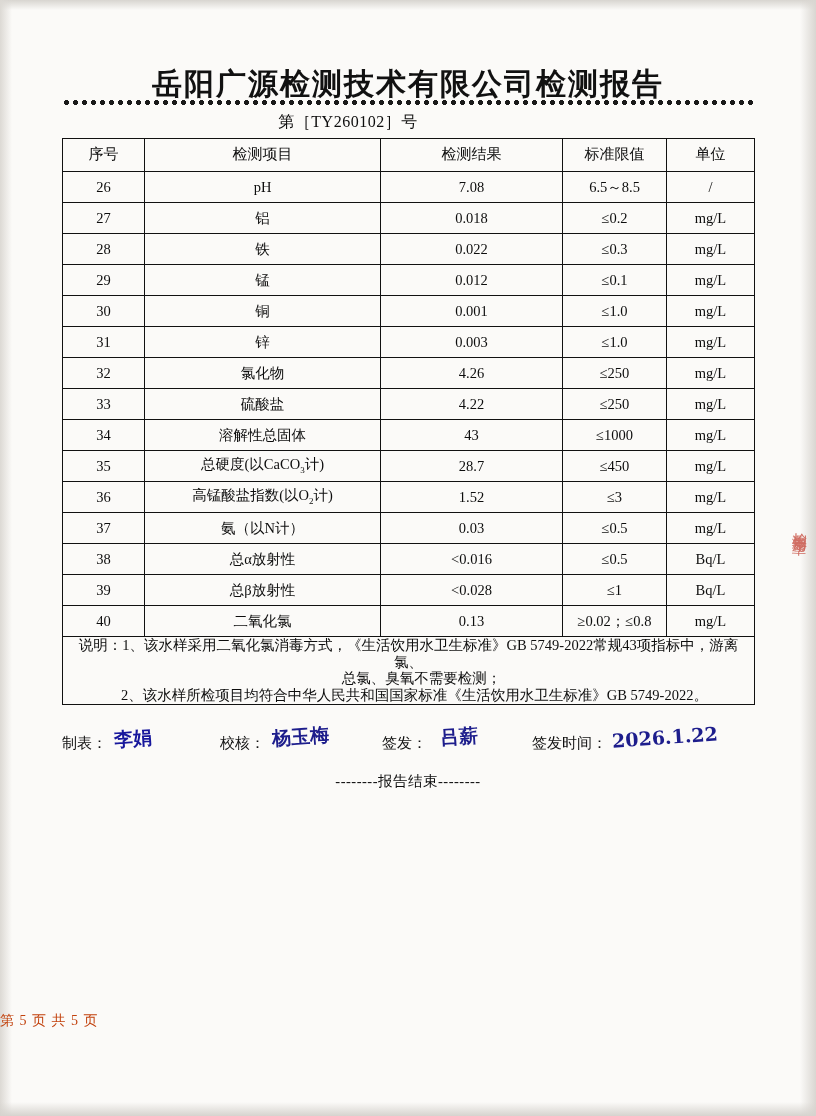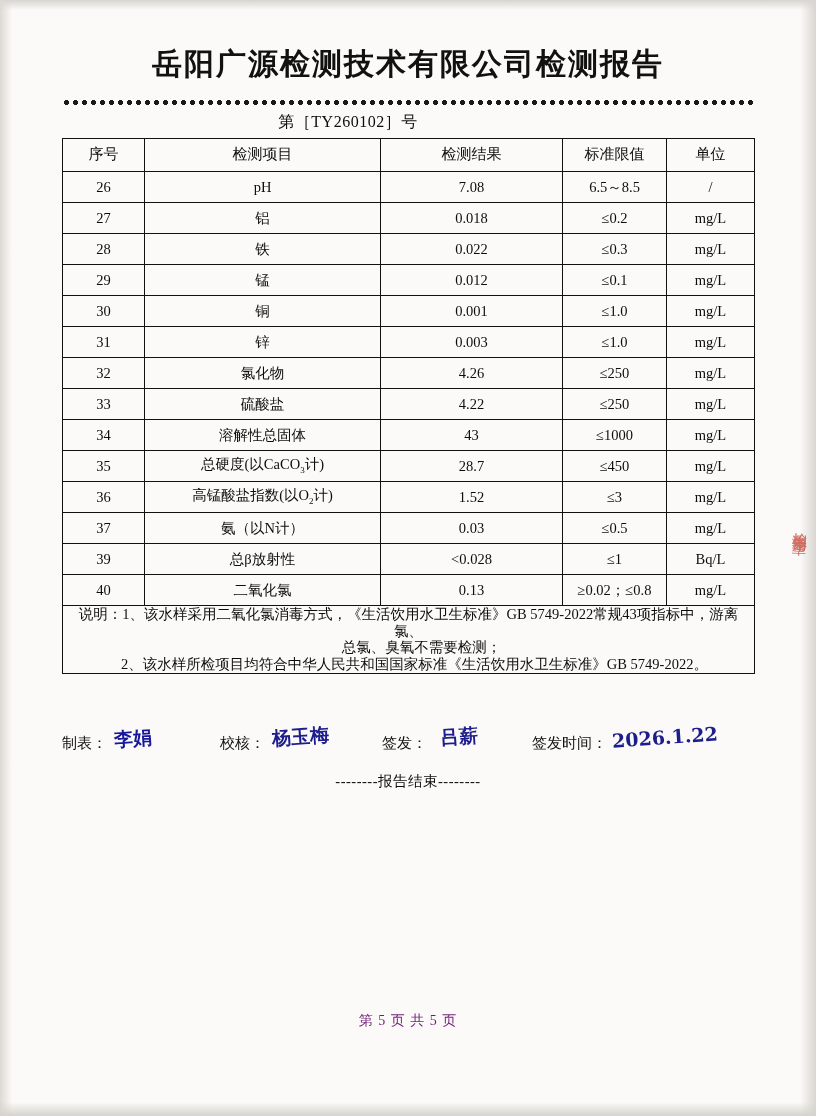--- a/index.html
+++ b/index.html
@@ -33,21 +33,21 @@
     background: linear-gradient(to left, #d9d6d1, rgba(251,250,248,0));
   }
   .paper-edge-bottom {
     position: absolute;
     left: 0; bottom: 0; width: 816px; height: 14px;
     background: linear-gradient(to top, #d6d3ce, rgba(251,250,248,0));
   }
 
   .title {
     position: absolute;
-    left: 0; top: 44px;
+    left: 0; top: 64px;
     width: 816px;
     text-align: center;
     font-family: "DejaVu Sans", sans-serif;
     font-weight: bold;
     font-size: 30px;
     letter-spacing: 2px;
     color: #111;
   }
   .dotrule {
     position: absolute;
@@ -132,23 +132,23 @@
     left: 0; top: 772px;
     width: 816px;
     text-align: center;
     font-size: 14.5px;
     letter-spacing: 0.5px;
   }
   .footer {
     position: absolute;
     left: 0; top: 1012px;
     width: 816px;
-    text-align: center;
+    text-align: left;
     font-size: 14px;
-    color: #701a75;
+    color: #c2410c;
     letter-spacing: 1px;
   }
   .stamp {
     position: absolute;
     left: 772px;
     top: 520px;
     width: 36px;
     height: 130px;
     color: #c0392b;
     font-family: "DejaVu Sans", sans-serif;
@@ -271,20 +271,27 @@
         <td>mg/L</td>
       </tr>
       <tr>
         <td>37</td>
         <td>氨（以N计）</td>
         <td>0.03</td>
         <td>≤0.5</td>
         <td>mg/L</td>
       </tr>
       <tr>
+        <td>38</td>
+        <td>总α放射性</td>
+        <td>&lt;0.016</td>
+        <td>≤0.5</td>
+        <td>Bq/L</td>
+      </tr>
+      <tr>
         <td>39</td>
         <td>总β放射性</td>
         <td>&lt;0.028</td>
         <td>≤1</td>
         <td>Bq/L</td>
       </tr>
       <tr>
         <td>40</td>
         <td>二氧化氯</td>
         <td>0.13</td>

